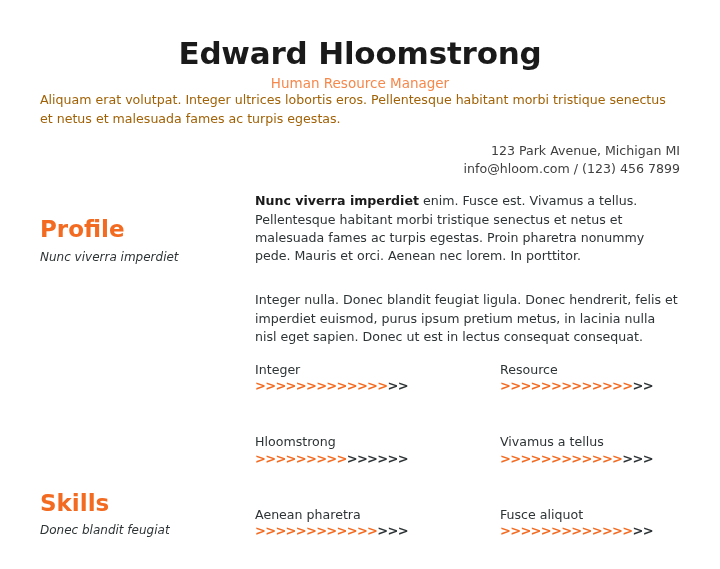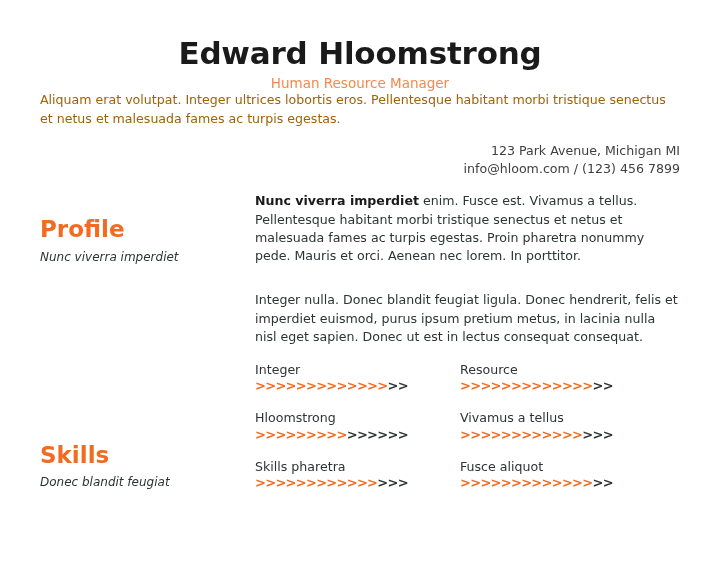--- a/index.html
+++ b/index.html
@@ -100,20 +100,21 @@
 
   .section-skills { margin-top: 24px; }
   .skills-intro { margin-bottom: 16px; }
 
   
   .skill-grid {
     display: grid;
     grid-template-columns: 205px 1fr;
     row-gap: 16px;
     column-gap: 0px;
+    gap: 40px;
   }
   .skill-item { }
   .skill-label {
     font-size: 12.6px;
     color: #2e3436;
     line-height: 1.3;
   }
   .skill-bar {
     font-family: "DejaVu Sans", sans-serif;
     font-size: 13px;
@@ -173,21 +174,21 @@
           </div>
           <div class="skill-item">
             <div class="skill-label">Hloomstrong</div>
             <div class="skill-bar"><span class="chev-on">&gt;&gt;&gt;&gt;&gt;&gt;&gt;&gt;&gt;</span><span class="chev-off">&gt;&gt;&gt;&gt;&gt;&gt;</span></div>
           </div>
           <div class="skill-item">
             <div class="skill-label">Vivamus a tellus</div>
             <div class="skill-bar"><span class="chev-on">&gt;&gt;&gt;&gt;&gt;&gt;&gt;&gt;&gt;&gt;&gt;&gt;</span><span class="chev-off">&gt;&gt;&gt;</span></div>
           </div>
           <div class="skill-item">
-            <div class="skill-label">Skills pharetra</div>
+            <div class="skill-label">Aenean pharetra</div>
             <div class="skill-bar"><span class="chev-on">&gt;&gt;&gt;&gt;&gt;&gt;&gt;&gt;&gt;&gt;&gt;&gt;</span><span class="chev-off">&gt;&gt;&gt;</span></div>
           </div>
           <div class="skill-item">
             <div class="skill-label">Fusce aliquot</div>
             <div class="skill-bar"><span class="chev-on">&gt;&gt;&gt;&gt;&gt;&gt;&gt;&gt;&gt;&gt;&gt;&gt;&gt;</span><span class="chev-off">&gt;&gt;</span></div>
           </div>
         </div>
     </div>
   </div>
 

